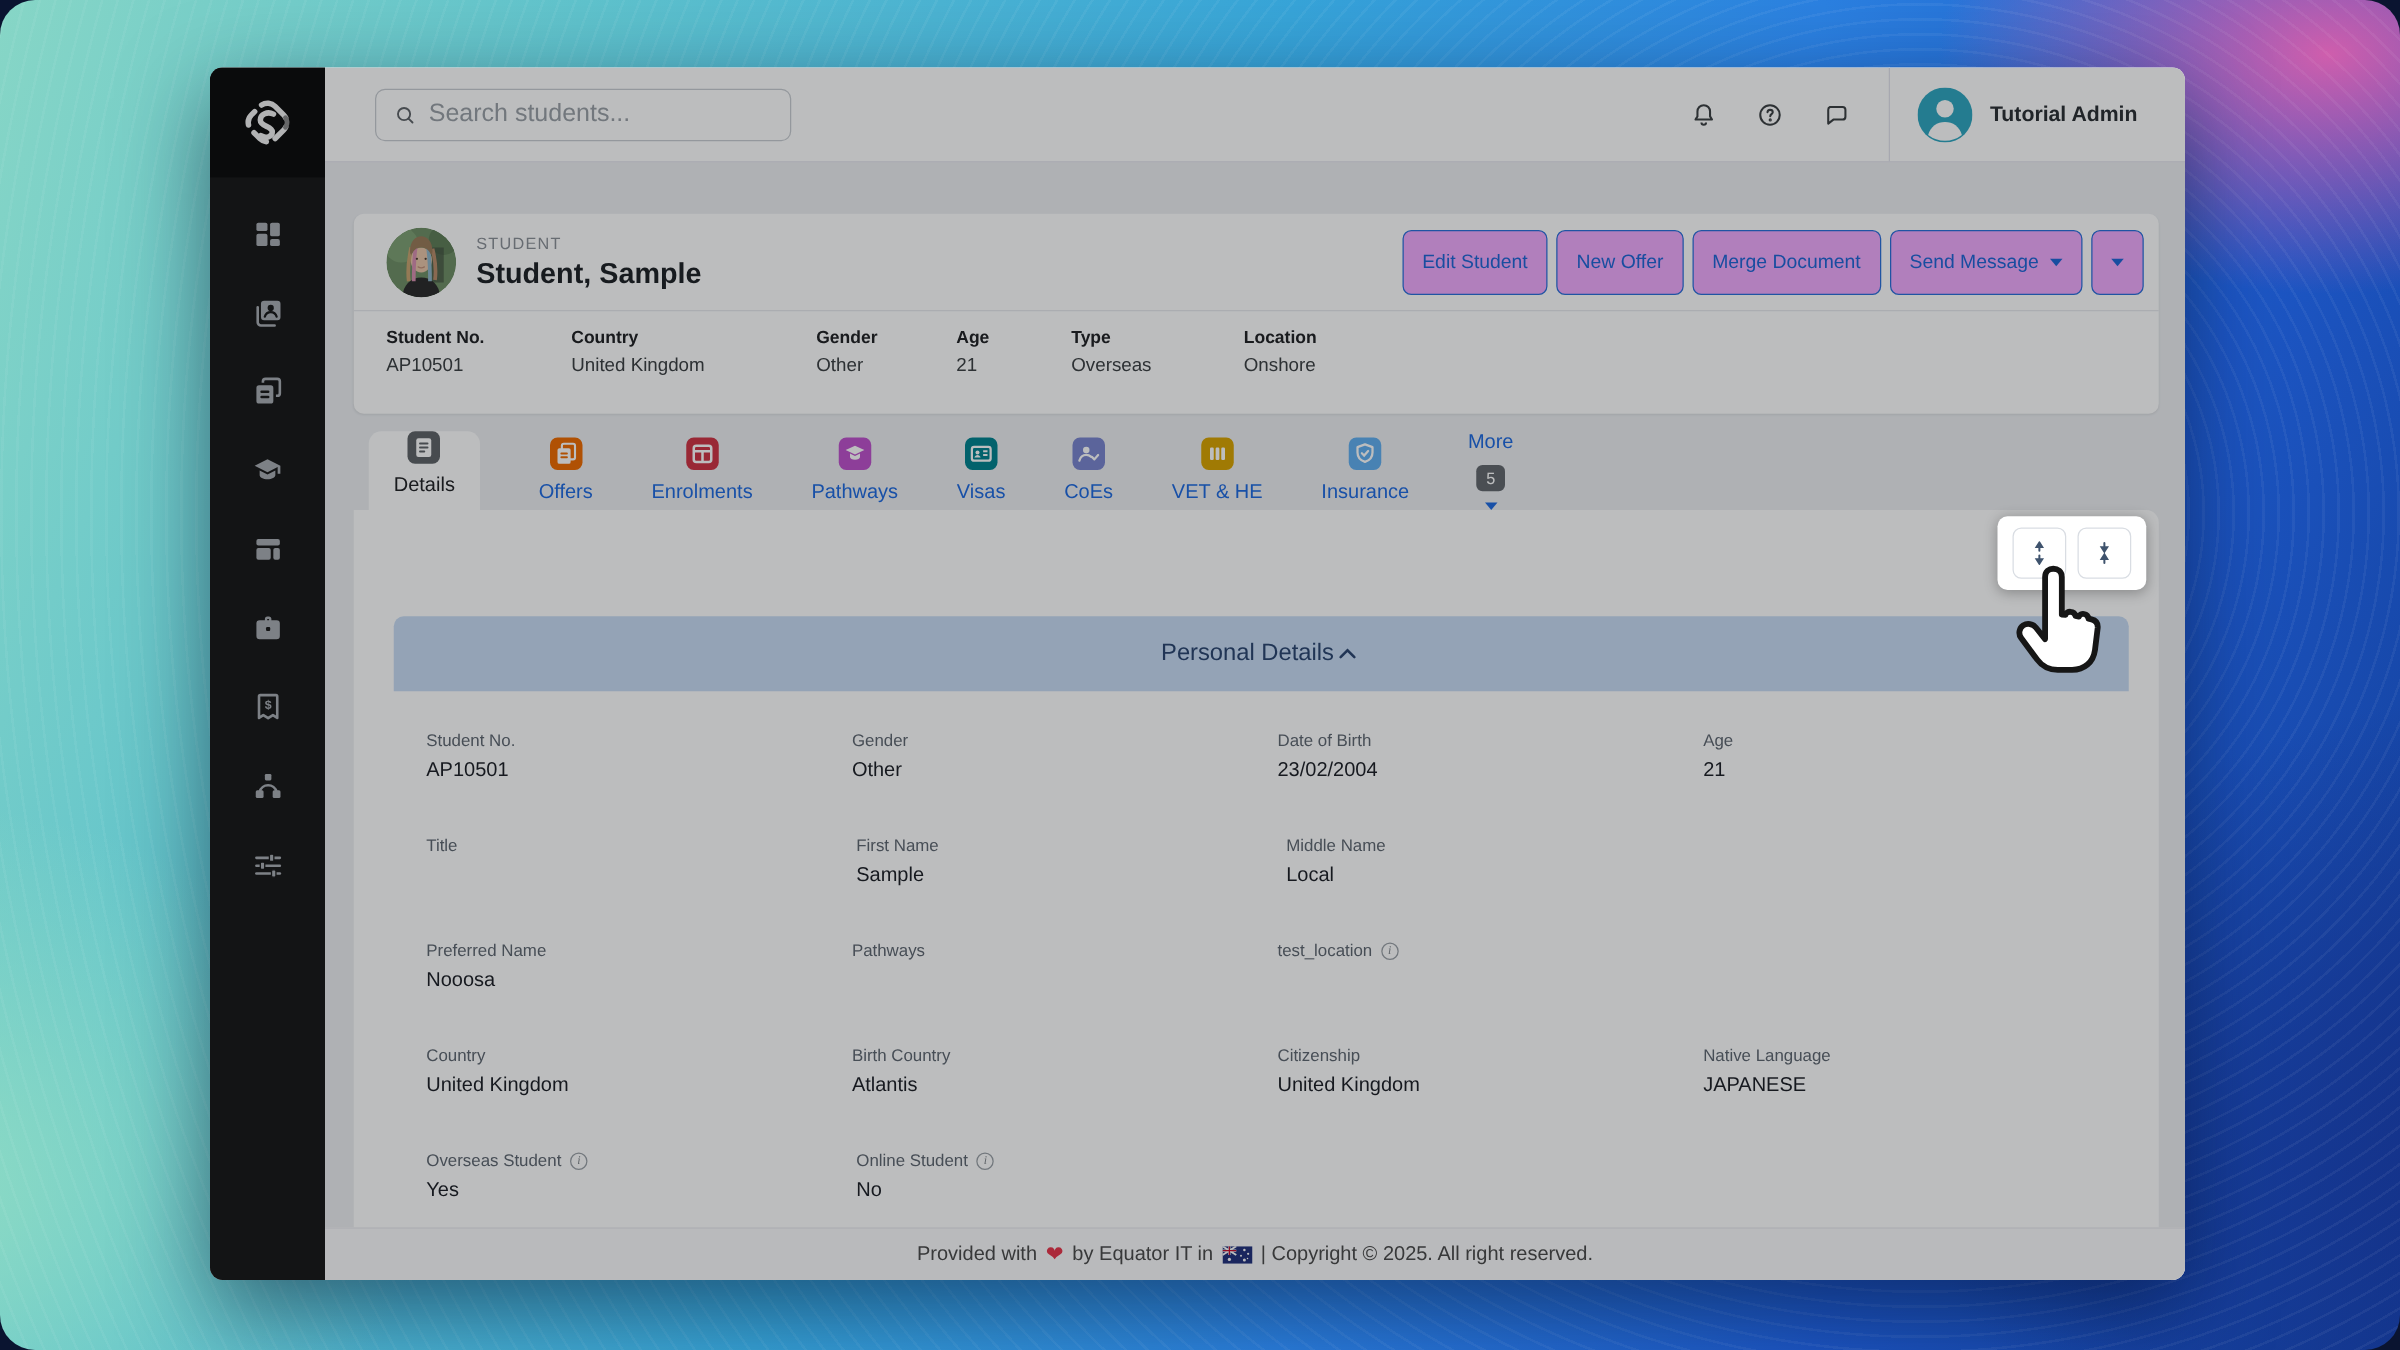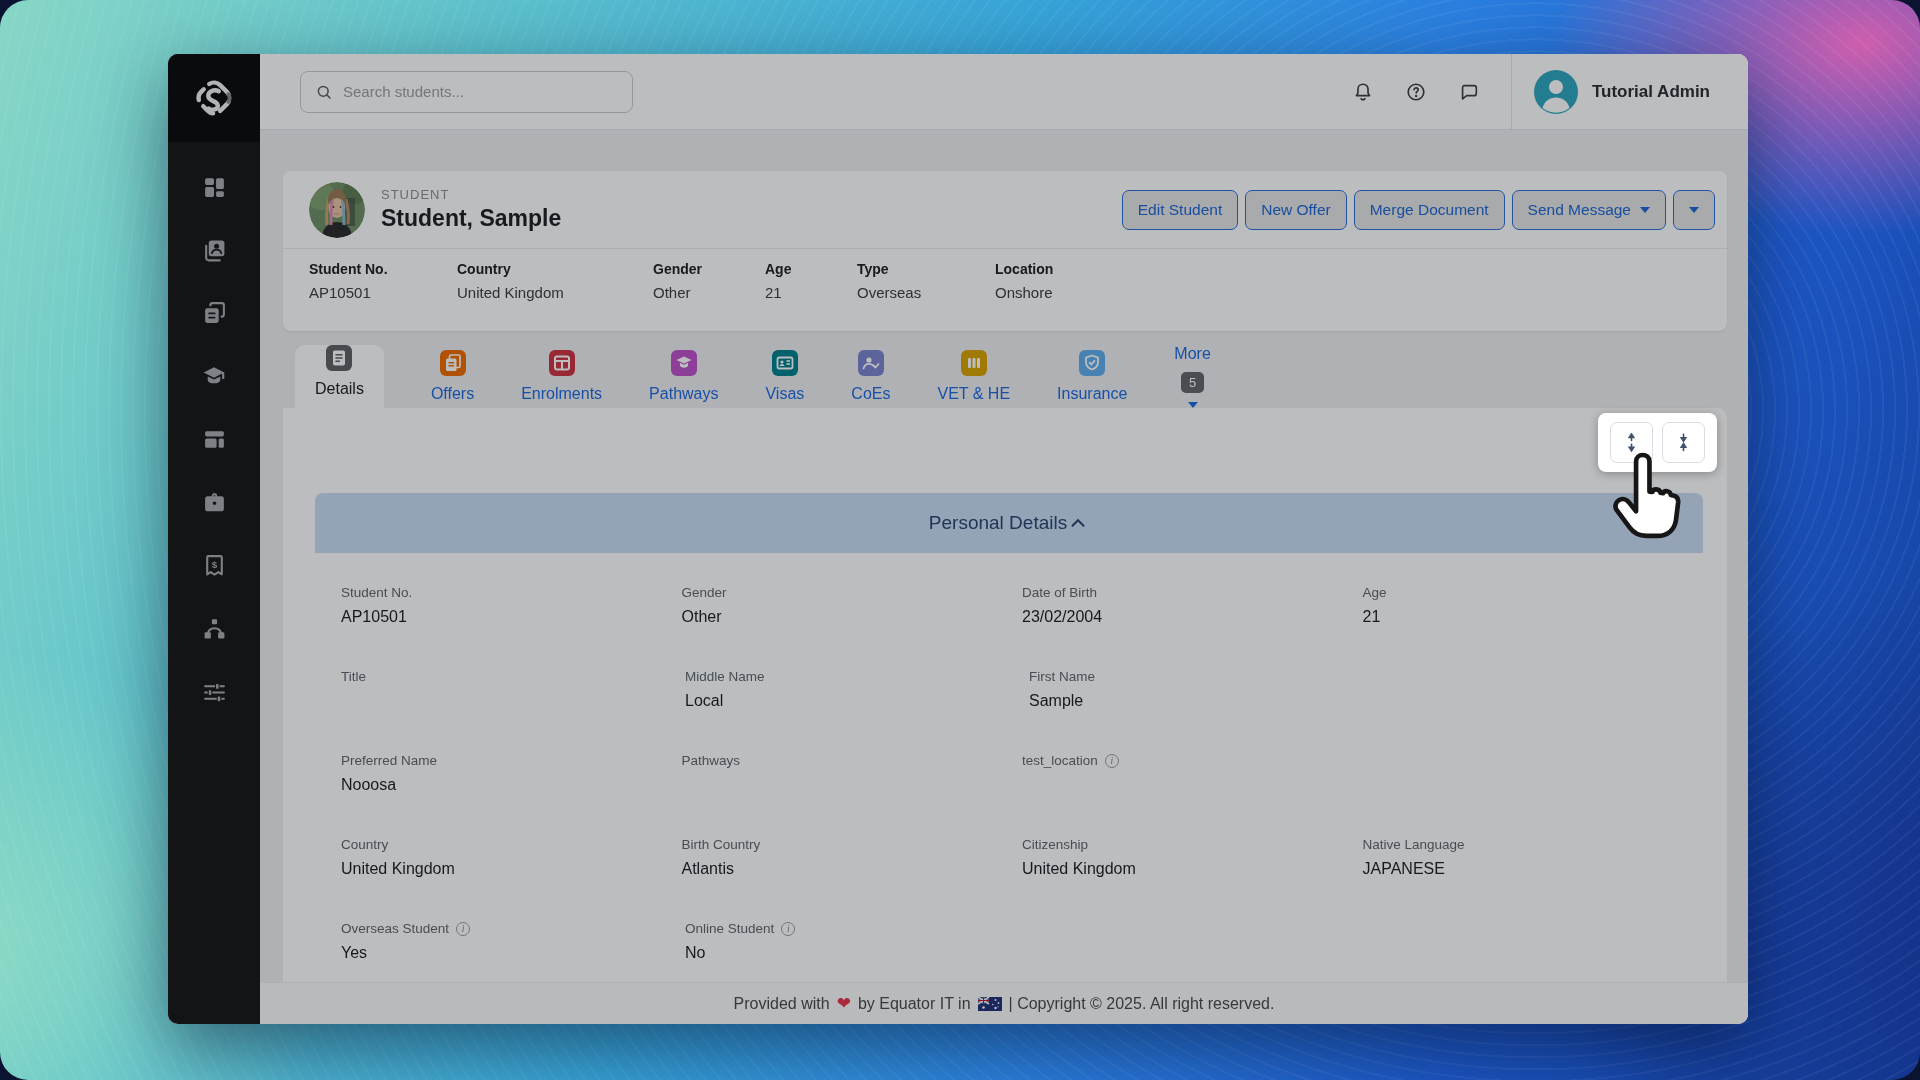--- a/index.html
+++ b/index.html
@@ -28,40 +28,40 @@
   .sidebar { position:absolute; left:0; top:0; width:92px; height:100%; background:#181818; z-index:5; }
   .logo { width:92px; height:88px; background:#0c0c0c; display:flex; align-items:center; justify-content:center; cursor:pointer; }
   .nav { display:flex; flex-direction:column; align-items:center; gap:37px; margin-top:32px; }
   .nav-item { width:26px; height:26px; display:flex; align-items:center; justify-content:center; cursor:pointer; }
 
   
   .topbar { position:absolute; left:92px; top:0; right:0; height:76px; background:#ffffff;
     border-bottom:1px solid #e2e2ec; display:flex; align-items:center; z-index:4; }
   .search { margin-left:40px; width:333px; height:42px; border:1px solid #c9cdd2; border-radius:8px;
     display:flex; align-items:center; gap:10px; padding:0 14px; background:#fff; }
-  .search-input { border:none; outline:none; font-size:15px; color:#ec4899; flex:1; background:transparent; font-family:inherit; }
+  .search-input { border:none; outline:none; font-size:20px; color:#ec4899; flex:1; background:transparent; font-family:inherit; }
   .search-input::placeholder { color:#9aa0a6; }
   .topbar-right { margin-left:auto; display:flex; align-items:center; height:100%; }
   .icon-btn { margin-right:31px; display:flex; align-items:center; cursor:pointer; }
   .tb-divider { width:1px; height:100%; background:#e2e2ec; margin-right:22px; }
   .user { display:flex; align-items:center; gap:14px; padding-right:38px; cursor:pointer; }
   .user-name { font-size:17px; font-weight:700; color:#2b2f33; }
 
   
   .content { position:absolute; left:92px; top:76px; right:0; bottom:42px; background:#edeff2; }
 
   .card { position:absolute; left:23px; top:41px; width:1444px; height:160px; background:#fff;
     border-radius:8px; box-shadow:0 1px 2px rgba(0,0,0,.08); }
   .card-top { display:flex; align-items:center; height:77px; padding:0 12px 0 26px; }
   .photo { width:56px; height:56px; border-radius:50%; overflow:hidden; flex:0 0 auto; }
   .who { margin-left:16px; }
   .kicker { font-size:13px; color:#8b9097; letter-spacing:1px; }
   .sname { font-size:23px; font-weight:700; color:#1e2126; margin-top:3px; }
   .actions { margin-left:auto; display:flex; gap:7px; }
-  .btn { height:40px; border:1px solid #2a6fdb; color:#1f66d6; background:#e5e5e5; border-radius:7px;
+  .btn { height:52px; border:1px solid #2a6fdb; color:#1f66d6; background:#f0abfc; border-radius:7px;
     font-size:15.5px; padding:0 15px; display:inline-flex; align-items:center; gap:9px; cursor:pointer; font-family:inherit; }
   .caret { width:0; height:0; border-left:5px solid transparent; border-right:5px solid transparent; border-top:6px solid currentColor; }
   .card-divider { border-top:1px solid #e8eaed; }
   .card-summary { display:flex; padding:12px 26px 0 26px; }
   .sum-cell.c1{width:148px}.sum-cell.c2{width:196px}.sum-cell.c3{width:112px}.sum-cell.c4{width:92px}.sum-cell.c5{width:138px}
   .sum-label { font-size:14px; font-weight:700; color:#202124; }
   .sum-value { font-size:15px; color:#3c4043; margin-top:7px; }
 
   
   .tabbar { position:absolute; left:35px; top:215px; height:63px; display:flex; align-items:center; gap:47px; }
@@ -434,26 +434,26 @@
                 <div class="pd-label">Age</div>
                 <div class="pd-value">21</div>
               </div>
             </div>
             <div class="pd-row">
               <div class="pd-cell">
                 <div class="pd-label">Title</div>
                 <div class="pd-value"></div>
               </div>
               <div class="pd-cell">
+                <div class="pd-label">First Name</div>
+                <div class="pd-value">Sample</div>
+              </div>
+              <div class="pd-cell">
                 <div class="pd-label">Middle Name</div>
                 <div class="pd-value">Local</div>
-              </div>
-              <div class="pd-cell">
-                <div class="pd-label">First Name</div>
-                <div class="pd-value">Sample</div>
               </div>
             </div>
             <div class="pd-row">
               <div class="pd-cell">
                 <div class="pd-label">Preferred Name</div>
                 <div class="pd-value">Nooosa</div>
               </div>
               <div class="pd-cell">
                 <div class="pd-label">Pathways</div>
                 <div class="pd-value"></div>

